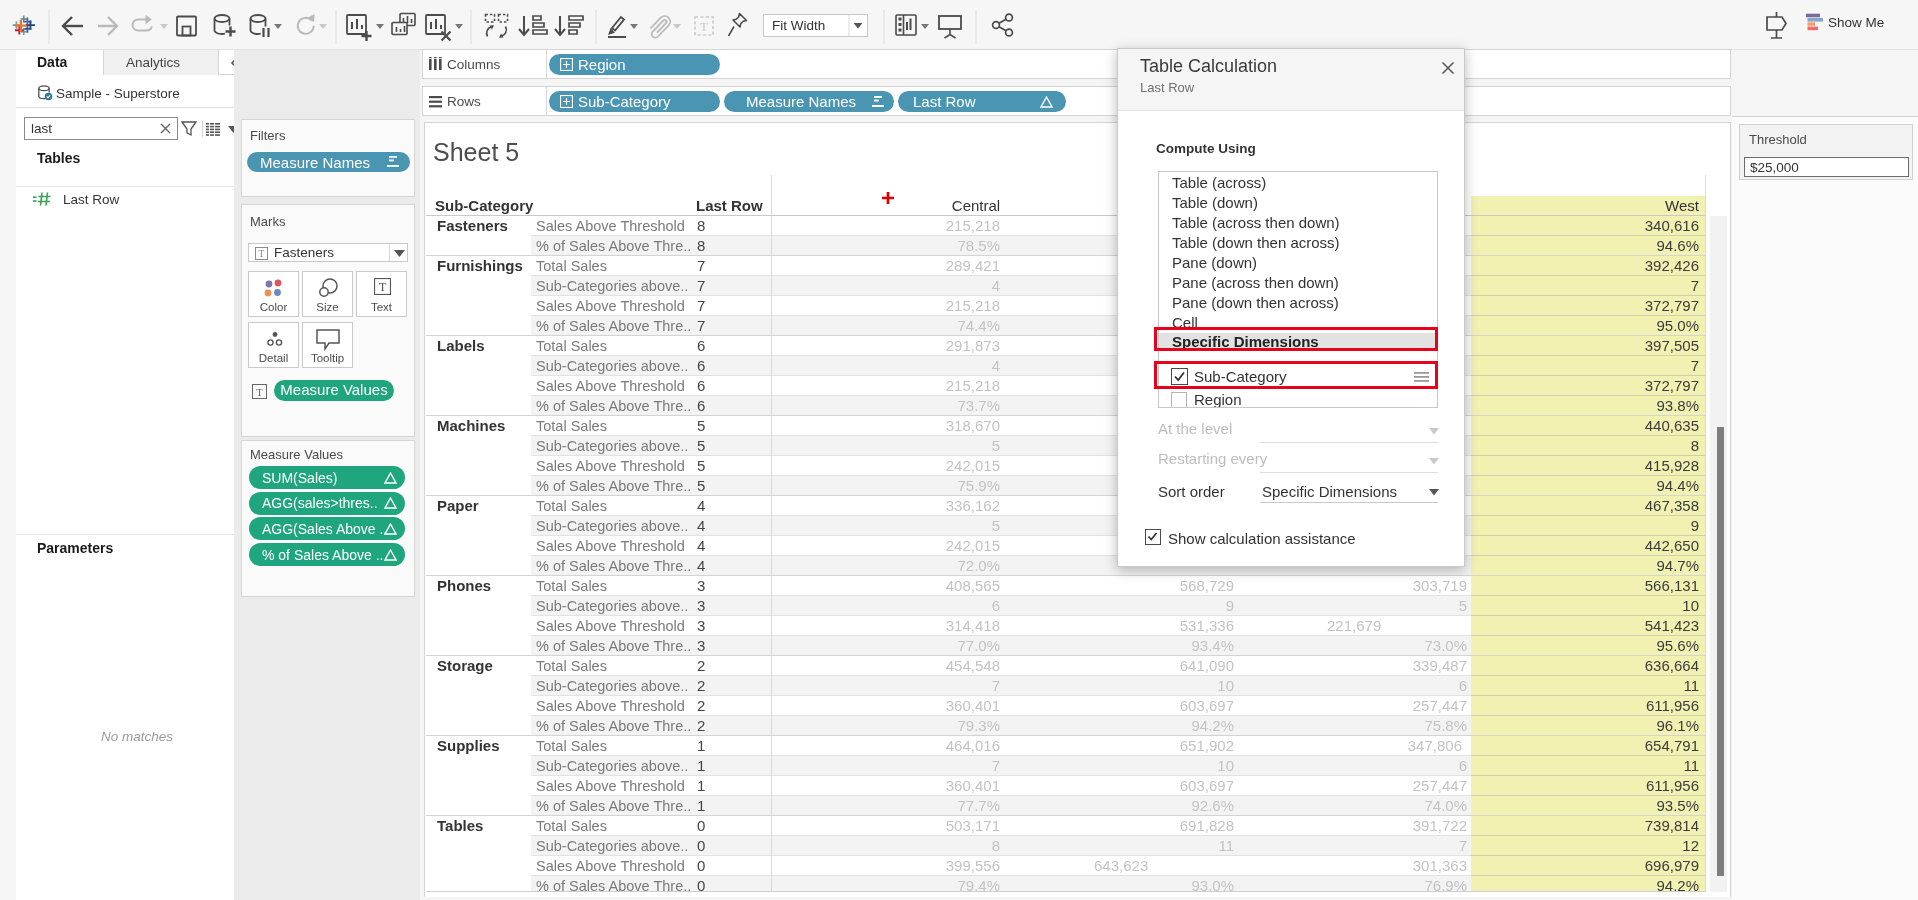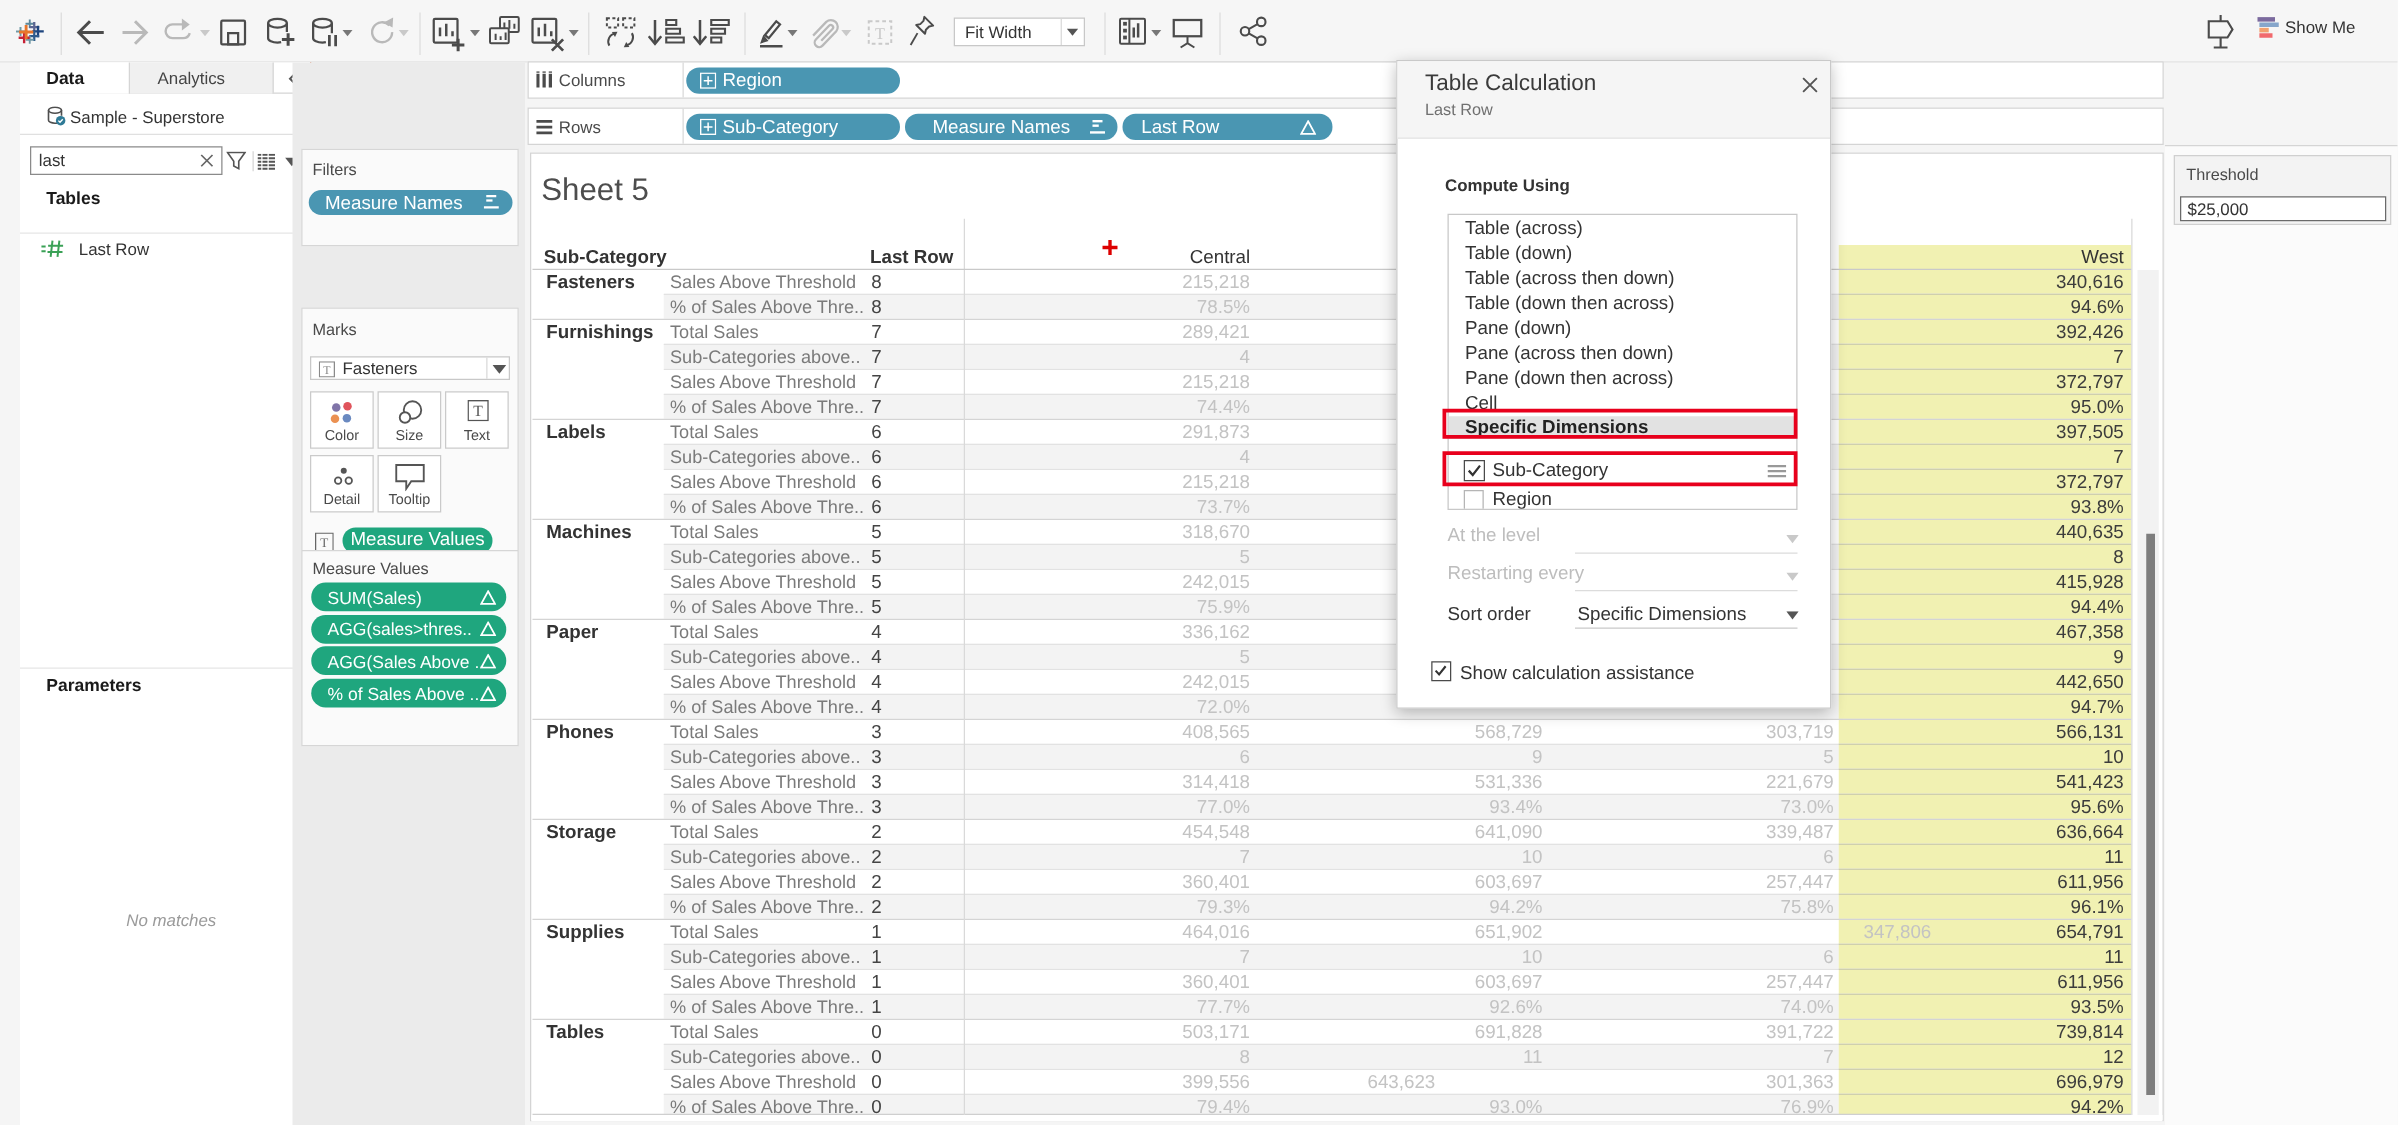--- a/index.html
+++ b/index.html
@@ -238,21 +238,21 @@
         <div class="abs" style="left:13px;top:2px;font-size:15px;color:#fff;">Measure Names</div>
         <svg class="abs" style="left:140px;top:4px" width="14" height="12" viewBox="0 0 14 12">
           <g fill="#fff">
             <rect x="2" y="0" width="8" height="1.8"></rect>
             <rect x="2" y="3.5" width="5" height="1.8"></rect>
             <rect x="0" y="9" width="12" height="1.8"></rect>
           </g>
         </svg>
       </div>
     </div>
-<div class="abs" style="left:241px;top:204px;width:174px;height:233px;background:#fafafa;border:1px solid #d6d6d6;margin-top:42px;">
+<div class="abs" style="left:241px;top:204px;width:174px;height:233px;background:#fafafa;border:1px solid #d6d6d6;">
       <div class="abs" style="left:8px;top:9px;font-size:13px;color:#4a4a4a;">Marks</div>
       <div class="abs" style="left:6px;top:38px;width:160px;height:19px;background:#fff;border:1px solid #c8c8c8;">
  <svg class="abs" style="left:6px;top:2.5px" width="13" height="13" viewBox="0 0 13 13">
           <rect x="0.5" y="0.5" width="12" height="12" fill="none" stroke="#8a8a8a"></rect>
           <text x="6.5" y="10" font-size="9.5" fill="#8a8a8a" text-anchor="middle" font-family="Liberation Serif,serif">T</text>
         </svg>
  <div class="abs" style="left:25px;top:1px;font-size:13.5px;color:#333;">Fasteners</div>
  <div class="abs" style="left:140px;top:0;width:1px;height:17px;background:#d9d9d9;"></div>
  <svg class="abs" style="left:145px;top:6px" width="11" height="8" viewBox="0 0 11 8">
           <path d="M0 0h11L5.5 7z" fill="#555"></path>
@@ -566,21 +566,21 @@
     <div class="abs" style="left:536px;top:597.5px;font-size:14.5px;color:#7a7a7a;white-space:nowrap;">Sub-Categories above..</div>
     <div class="abs" style="left:697px;top:597px;font-size:15px;color:#444;">3</div>
     <div class="abs" style="left:860px;top:597px;width:140px;text-align:right;font-size:15px;color:#c3c3c3;">6</div>
     <div class="abs" style="left:1094px;top:597px;width:140px;text-align:right;font-size:15px;color:#c3c3c3;">9</div>
     <div class="abs" style="left:1327px;top:597px;width:140px;text-align:right;font-size:15px;color:#c3c3c3;">5</div>
     <div class="abs" style="left:1559px;top:597px;width:140px;text-align:right;font-size:15px;color:#3c3c3c;">10</div>
     <div class="abs" style="left:536px;top:617.5px;font-size:14.5px;color:#7a7a7a;white-space:nowrap;">Sales Above Threshold</div>
     <div class="abs" style="left:697px;top:617px;font-size:15px;color:#444;">3</div>
     <div class="abs" style="left:860px;top:617px;width:140px;text-align:right;font-size:15px;color:#c3c3c3;">314,418</div>
     <div class="abs" style="left:1094px;top:617px;width:140px;text-align:right;font-size:15px;color:#c3c3c3;">531,336</div>
-    <div class="abs" style="left:1327px;top:617px;width:140px;text-align:right;font-size:15px;color:#c3c3c3;">221,679</div>
+    <div class="abs" style="left:1327px;top:617px;width:140px;text-align:left;font-size:15px;color:#c3c3c3;">221,679</div>
     <div class="abs" style="left:1559px;top:617px;width:140px;text-align:right;font-size:15px;color:#3c3c3c;">541,423</div>
     <div class="abs" style="left:536px;top:637.5px;font-size:14.5px;color:#7a7a7a;white-space:nowrap;">% of Sales Above Thre..</div>
     <div class="abs" style="left:697px;top:637px;font-size:15px;color:#444;">3</div>
     <div class="abs" style="left:860px;top:637px;width:140px;text-align:right;font-size:15px;color:#c3c3c3;">77.0%</div>
     <div class="abs" style="left:1094px;top:637px;width:140px;text-align:right;font-size:15px;color:#c3c3c3;">93.4%</div>
     <div class="abs" style="left:1327px;top:637px;width:140px;text-align:right;font-size:15px;color:#c3c3c3;">73.0%</div>
     <div class="abs" style="left:1559px;top:637px;width:140px;text-align:right;font-size:15px;color:#3c3c3c;">95.6%</div>
     <div class="abs" style="left:437px;top:657px;font-size:15px;font-weight:700;color:#333;">Storage</div>
     <div class="abs" style="left:536px;top:657.5px;font-size:14.5px;color:#7a7a7a;white-space:nowrap;">Total Sales</div>
     <div class="abs" style="left:697px;top:657px;font-size:15px;color:#444;">2</div>
@@ -604,21 +604,21 @@
     <div class="abs" style="left:697px;top:717px;font-size:15px;color:#444;">2</div>
     <div class="abs" style="left:860px;top:717px;width:140px;text-align:right;font-size:15px;color:#c3c3c3;">79.3%</div>
     <div class="abs" style="left:1094px;top:717px;width:140px;text-align:right;font-size:15px;color:#c3c3c3;">94.2%</div>
     <div class="abs" style="left:1327px;top:717px;width:140px;text-align:right;font-size:15px;color:#c3c3c3;">75.8%</div>
     <div class="abs" style="left:1559px;top:717px;width:140px;text-align:right;font-size:15px;color:#3c3c3c;">96.1%</div>
     <div class="abs" style="left:437px;top:737px;font-size:15px;font-weight:700;color:#333;">Supplies</div>
     <div class="abs" style="left:536px;top:737.5px;font-size:14.5px;color:#7a7a7a;white-space:nowrap;">Total Sales</div>
     <div class="abs" style="left:697px;top:737px;font-size:15px;color:#444;">1</div>
     <div class="abs" style="left:860px;top:737px;width:140px;text-align:right;font-size:15px;color:#c3c3c3;">464,016</div>
     <div class="abs" style="left:1094px;top:737px;width:140px;text-align:right;font-size:15px;color:#c3c3c3;">651,902</div>
-    <div class="abs" style="left:1405px;top:737px;width:140px;text-align:right;font-size:15px;color:#c3c3c3;">347,806</div>
+    <div class="abs" style="left:1322px;top:737px;width:140px;text-align:right;font-size:15px;color:#c3c3c3;">347,806</div>
     <div class="abs" style="left:1559px;top:737px;width:140px;text-align:right;font-size:15px;color:#3c3c3c;">654,791</div>
     <div class="abs" style="left:536px;top:757.5px;font-size:14.5px;color:#7a7a7a;white-space:nowrap;">Sub-Categories above..</div>
     <div class="abs" style="left:697px;top:757px;font-size:15px;color:#444;">1</div>
     <div class="abs" style="left:860px;top:757px;width:140px;text-align:right;font-size:15px;color:#c3c3c3;">7</div>
     <div class="abs" style="left:1094px;top:757px;width:140px;text-align:right;font-size:15px;color:#c3c3c3;">10</div>
     <div class="abs" style="left:1327px;top:757px;width:140px;text-align:right;font-size:15px;color:#c3c3c3;">6</div>
     <div class="abs" style="left:1559px;top:757px;width:140px;text-align:right;font-size:15px;color:#3c3c3c;">11</div>
     <div class="abs" style="left:536px;top:777.5px;font-size:14.5px;color:#7a7a7a;white-space:nowrap;">Sales Above Threshold</div>
     <div class="abs" style="left:697px;top:777px;font-size:15px;color:#444;">1</div>
     <div class="abs" style="left:860px;top:777px;width:140px;text-align:right;font-size:15px;color:#c3c3c3;">360,401</div>

